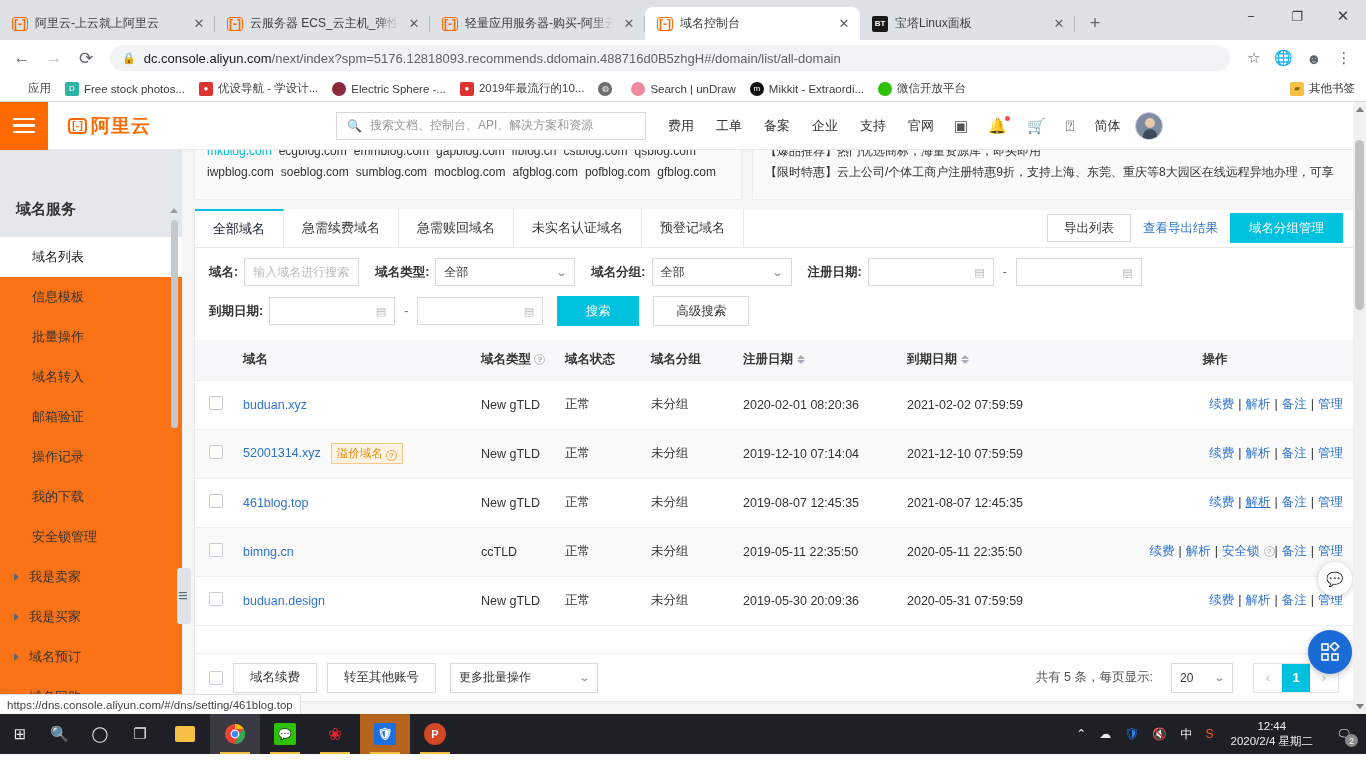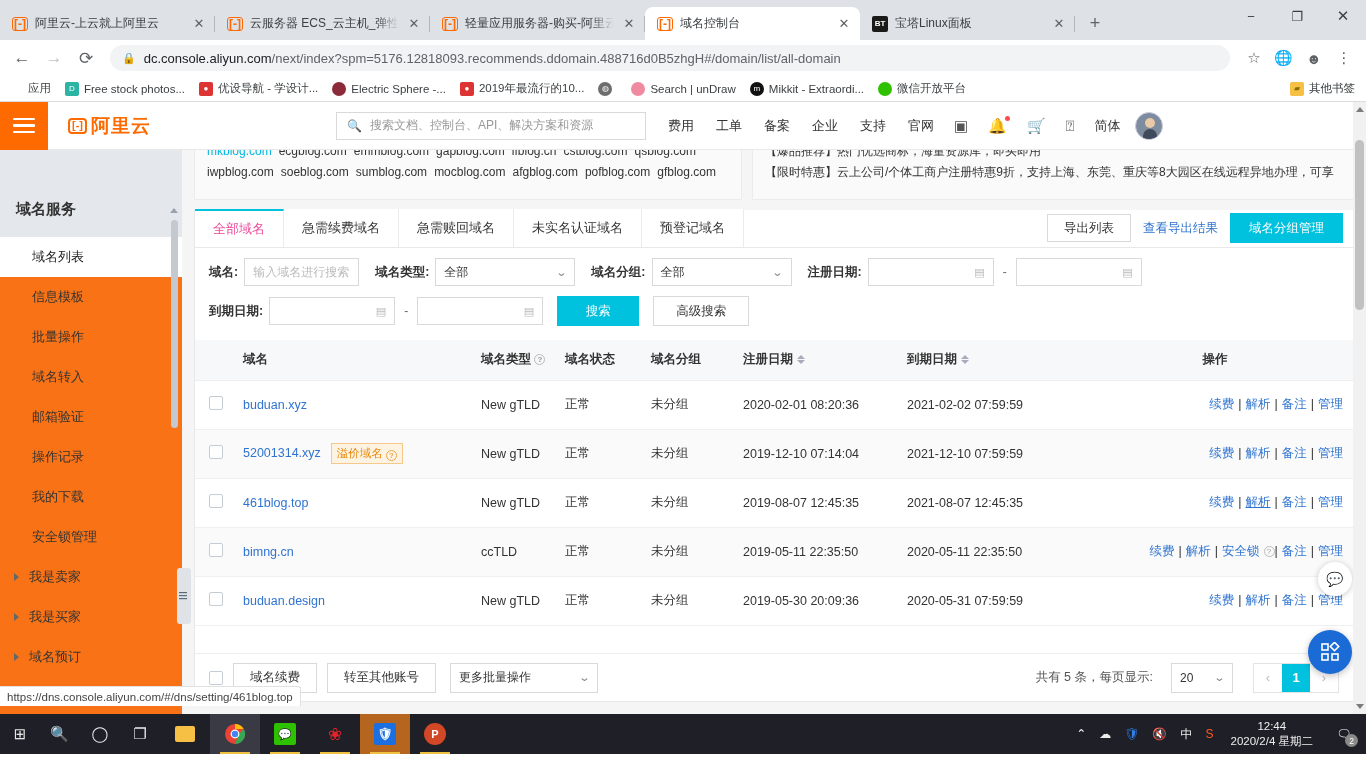--- a/index.html
+++ b/index.html
@@ -126,21 +126,21 @@
   .dom-line{ font-size:12px; color:#333; line-height:21px; white-space:nowrap;}
   .dom-line a{ color:#333; text-decoration:none; margin-right:7px;}
   .dom-line a.hl{ color:#00b7e1;}
   .promo-txt{ font-size:12px; color:#333; line-height:21px; white-space:nowrap;}
 
   .panel{ background:#fff; margin:10px 12px 0 12px; border:1px solid #e8e8e8; border-top:none;
      height:492px; position:relative; }
   .tabsrow{ display:flex; align-items:flex-end; border-bottom:1px solid #e8e8e8; height:38px; position:relative;}
   .ptab{ padding:0 18px; height:38px; display:flex;align-items:center; font-size:13px; color:#333;
      border-right:1px solid #ebebeb; background:#fff;}
-  .ptab.active{ border-top:2px solid #00c1de; color:#ec4899; }
+  .ptab.active{ border-top:2px solid #00c1de; color:#0f172a; }
   .tabs-actions{ margin-left:auto; display:flex; align-items:center; gap:0; padding-right:10px; padding-bottom:4px;}
   .btn{ height:28px; padding:0 16px; border:1px solid #d9d9d9; background:#fff; font-size:12.5px; color:#333;
      display:flex;align-items:center;justify-content:center;}
   .btn-primary{ background:#00c1de; border-color:#00c1de; color:#fff; height:30px; padding:0 18px;}
   .link{ color:#2f74d0; font-size:12.5px; margin:0 12px;}
 
   .filters{ padding:10px 14px 4px 14px;text-align:right;}
   .frow{ display:flex; align-items:center; gap:0; margin-bottom:10px;}
   .flabel{ font-size:12.5px; color:#333; font-weight:bold; margin-right:6px;}
   .inp{ height:28px; border:1px solid #d9d9d9; background:#fff; font-size:12px; color:#333;
@@ -185,21 +185,21 @@
      color:#666; font-size:14px;}
   .blue-fab{ position:absolute; right:14px; bottom:40px; width:44px;height:44px;border-radius:50%;
      background:#1b6bd6; display:flex;align-items:center;justify-content:center; color:#fff; font-size:17px;
      box-shadow:0 2px 7px rgba(0,0,0,.25);}
   .pagescroll{ position:absolute; right:0; top:0; width:13px; height:612px; background:#f1f1f1;}
   .pagescroll .thumb{ position:absolute; top:38px; left:2px; width:9px; height:170px; background:#c1c1c1; border-radius:5px;}
   .pagescroll .ar{ position:absolute; left:3px; width:0;height:0;border-left:4px solid transparent;border-right:4px solid transparent;}
   .pagescroll .ar.t{ top:5px; border-bottom:5px solid #7a7a7a;}
   .pagescroll .ar.b{ bottom:5px; border-top:5px solid #7a7a7a;}
 
-  .statusbar{ position:absolute; left:0; bottom:8px; height:20px; background:#fff; border:1px solid #e0e0e0;
+  .statusbar{ position:absolute; left:0; bottom:0; height:20px; background:#fff; border:1px solid #e0e0e0;
      border-left:none; border-bottom:none; padding:0 7px; display:flex; align-items:center;
      font-size:11.5px; color:#444; border-radius:0 3px 0 0; z-index:20;}
 
   
   .taskbar{ height:40px; background:#1f1f28; display:flex; align-items:center; color:#fff; position:relative;}
   .tb-ico{ width:40px;height:40px; display:flex;align-items:center;justify-content:center; font-size:15px; color:#e6e6e6;}
   .tb-app{ width:50px;height:40px; display:flex;align-items:center;justify-content:center; position:relative;}
   .tb-app.run::after{ content:""; position:absolute; bottom:0; left:10px; right:10px; height:2.5px; background:#f0c040;}
   .tb-app.active-bg{ background:#3a3a45;}
   .tray{ margin-left:auto; display:flex; align-items:center; gap:13px; padding-right:8px; font-size:12px; color:#eee;}

